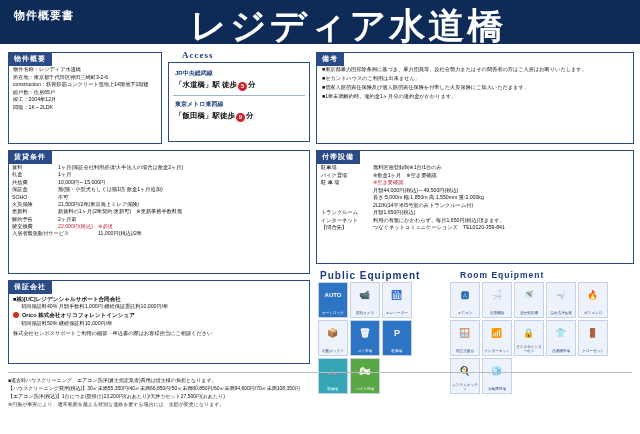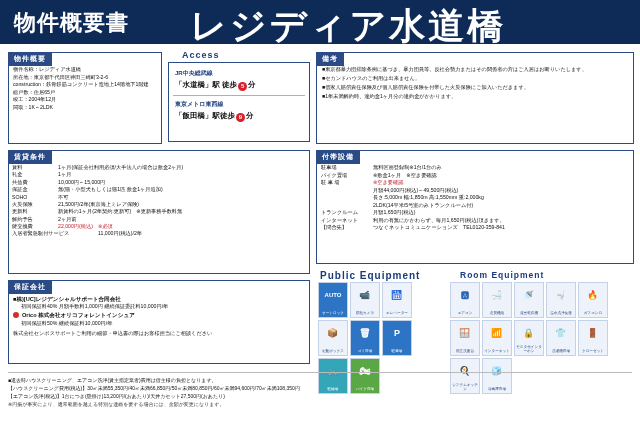--- a/index.html
+++ b/index.html
@@ -15,21 +15,21 @@
   .page{position:relative;width:640px;height:434px;}
 
   
   .header{
     position:absolute;left:0;top:0;width:640px;height:44px;
     background:#0e2a56;
     color:#fff;
   }
   .header .hdr-title{
     position:absolute;left:14px;top:8px;
-    font-size:22px;font-weight:bold;letter-spacing:1px;
+    font-size:11px;font-weight:bold;letter-spacing:1px;
     color:#ffffff;
   }
   .header .hdr-name{
     position:absolute;left:190px;top:2px;
     font-size:36px;font-weight:bold;letter-spacing:3px;
     color:#ffffff;
   }
   .hdr-badge{
     position:absolute;right:6px;top:5px;width:160px;height:34px;
     border:1px solid #8fa3c4;
@@ -79,21 +79,21 @@
   #guarantee-box{left:8px;top:280px;width:300px;height:82px;}
   #guarantee-body{position:absolute;left:4px;top:14px;width:292px;font-size:5.2px;line-height:1.5;}
   .g-company{font-weight:bold;font-size:5.6px;}
   .g-sub{padding-left:8px;}
   .orico-dot{
     display:inline-block;width:6px;height:6px;border-radius:50%;
     background:#d23027;margin-right:3px;vertical-align:-1px;
   }
 
   
-  #access-head{left:182px;top:50px;}
+  #access-head{left:182px;top:50px;font-family:Liberation Serif, serif;}
   #access-box{left:168px;top:62px;width:140px;height:78px;}
   .acc-line{position:absolute;left:6px;font-size:5.6px;}
   .acc-title{font-weight:bold;color:#1a3c7a;font-size:6px;}
   .acc-main{font-weight:bold;font-size:7.5px;}
   .circle-red{
     display:inline-block;width:9px;height:9px;border-radius:50%;
     background:#d6202b;color:#fff;font-size:6px;font-weight:bold;
     text-align:center;line-height:9px;vertical-align:-1px;margin:0 1px;
   }
   .acc-divider{position:absolute;left:4px;width:132px;border-top:1px solid #9fb2d4;}

